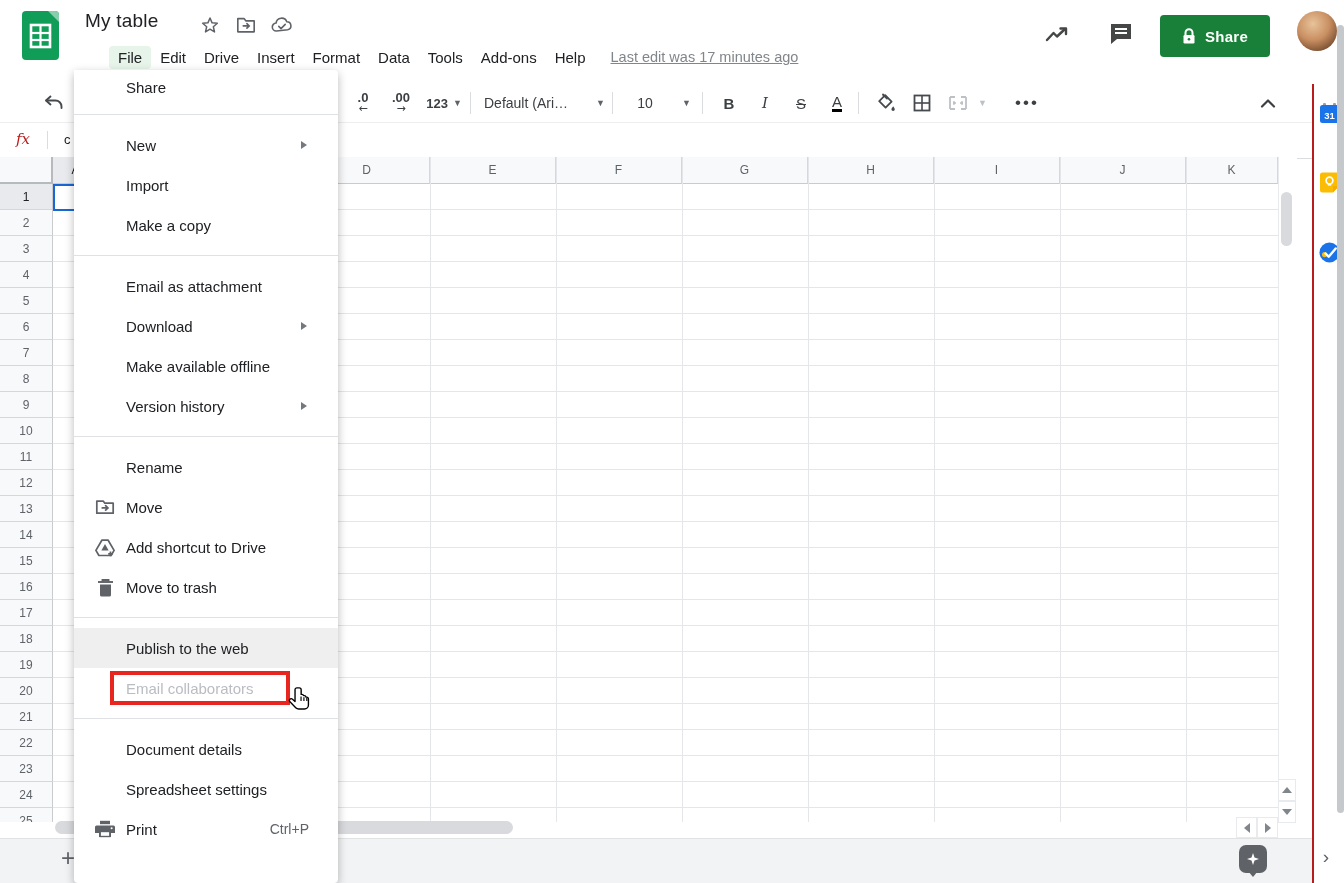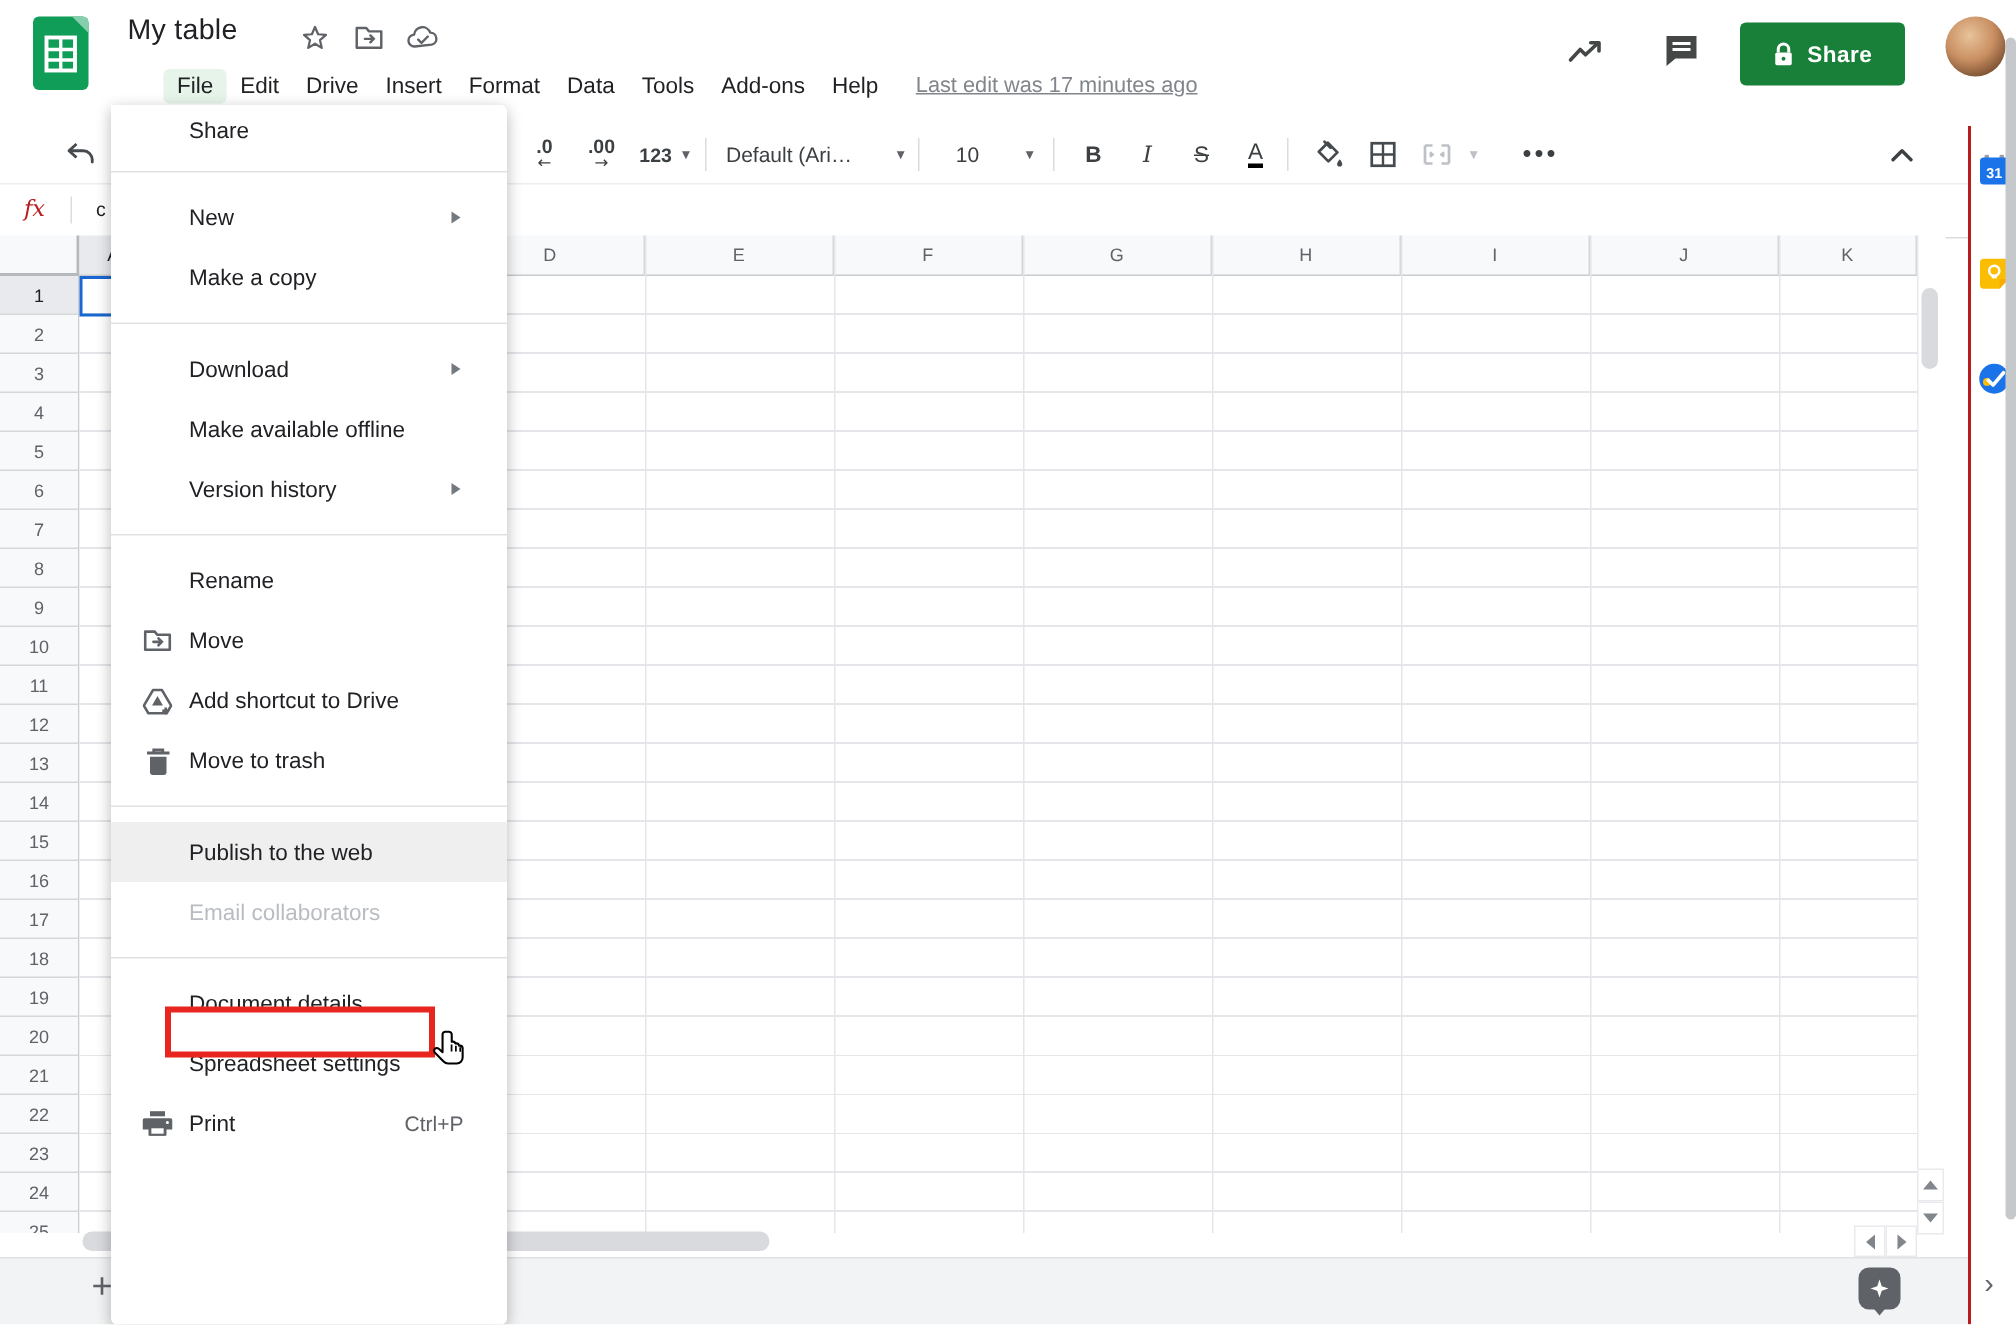--- a/index.html
+++ b/index.html
@@ -379,23 +379,29 @@
     <div id="fm-items">
         <div class="fm-item first">
           <span class="fm-label">Share</span>
         </div>
         <div class="fm-div"></div>
         <div class="fm-item">
           <span class="fm-label">New</span>
           <span class="fm-sub"></span>
         </div>
         <div class="fm-item">
+          <span class="fm-label">Import</span>
+        </div>
+        <div class="fm-item">
           <span class="fm-label">Make a copy</span>
         </div>
         <div class="fm-div"></div>
+        <div class="fm-item">
+          <span class="fm-label">Email as attachment</span>
+        </div>
         <div class="fm-item">
           <span class="fm-label">Download</span>
           <span class="fm-sub"></span>
         </div>
         <div class="fm-item">
           <span class="fm-label">Make available offline</span>
         </div>
         <div class="fm-item">
           <span class="fm-label">Version history</span>
           <span class="fm-sub"></span>

